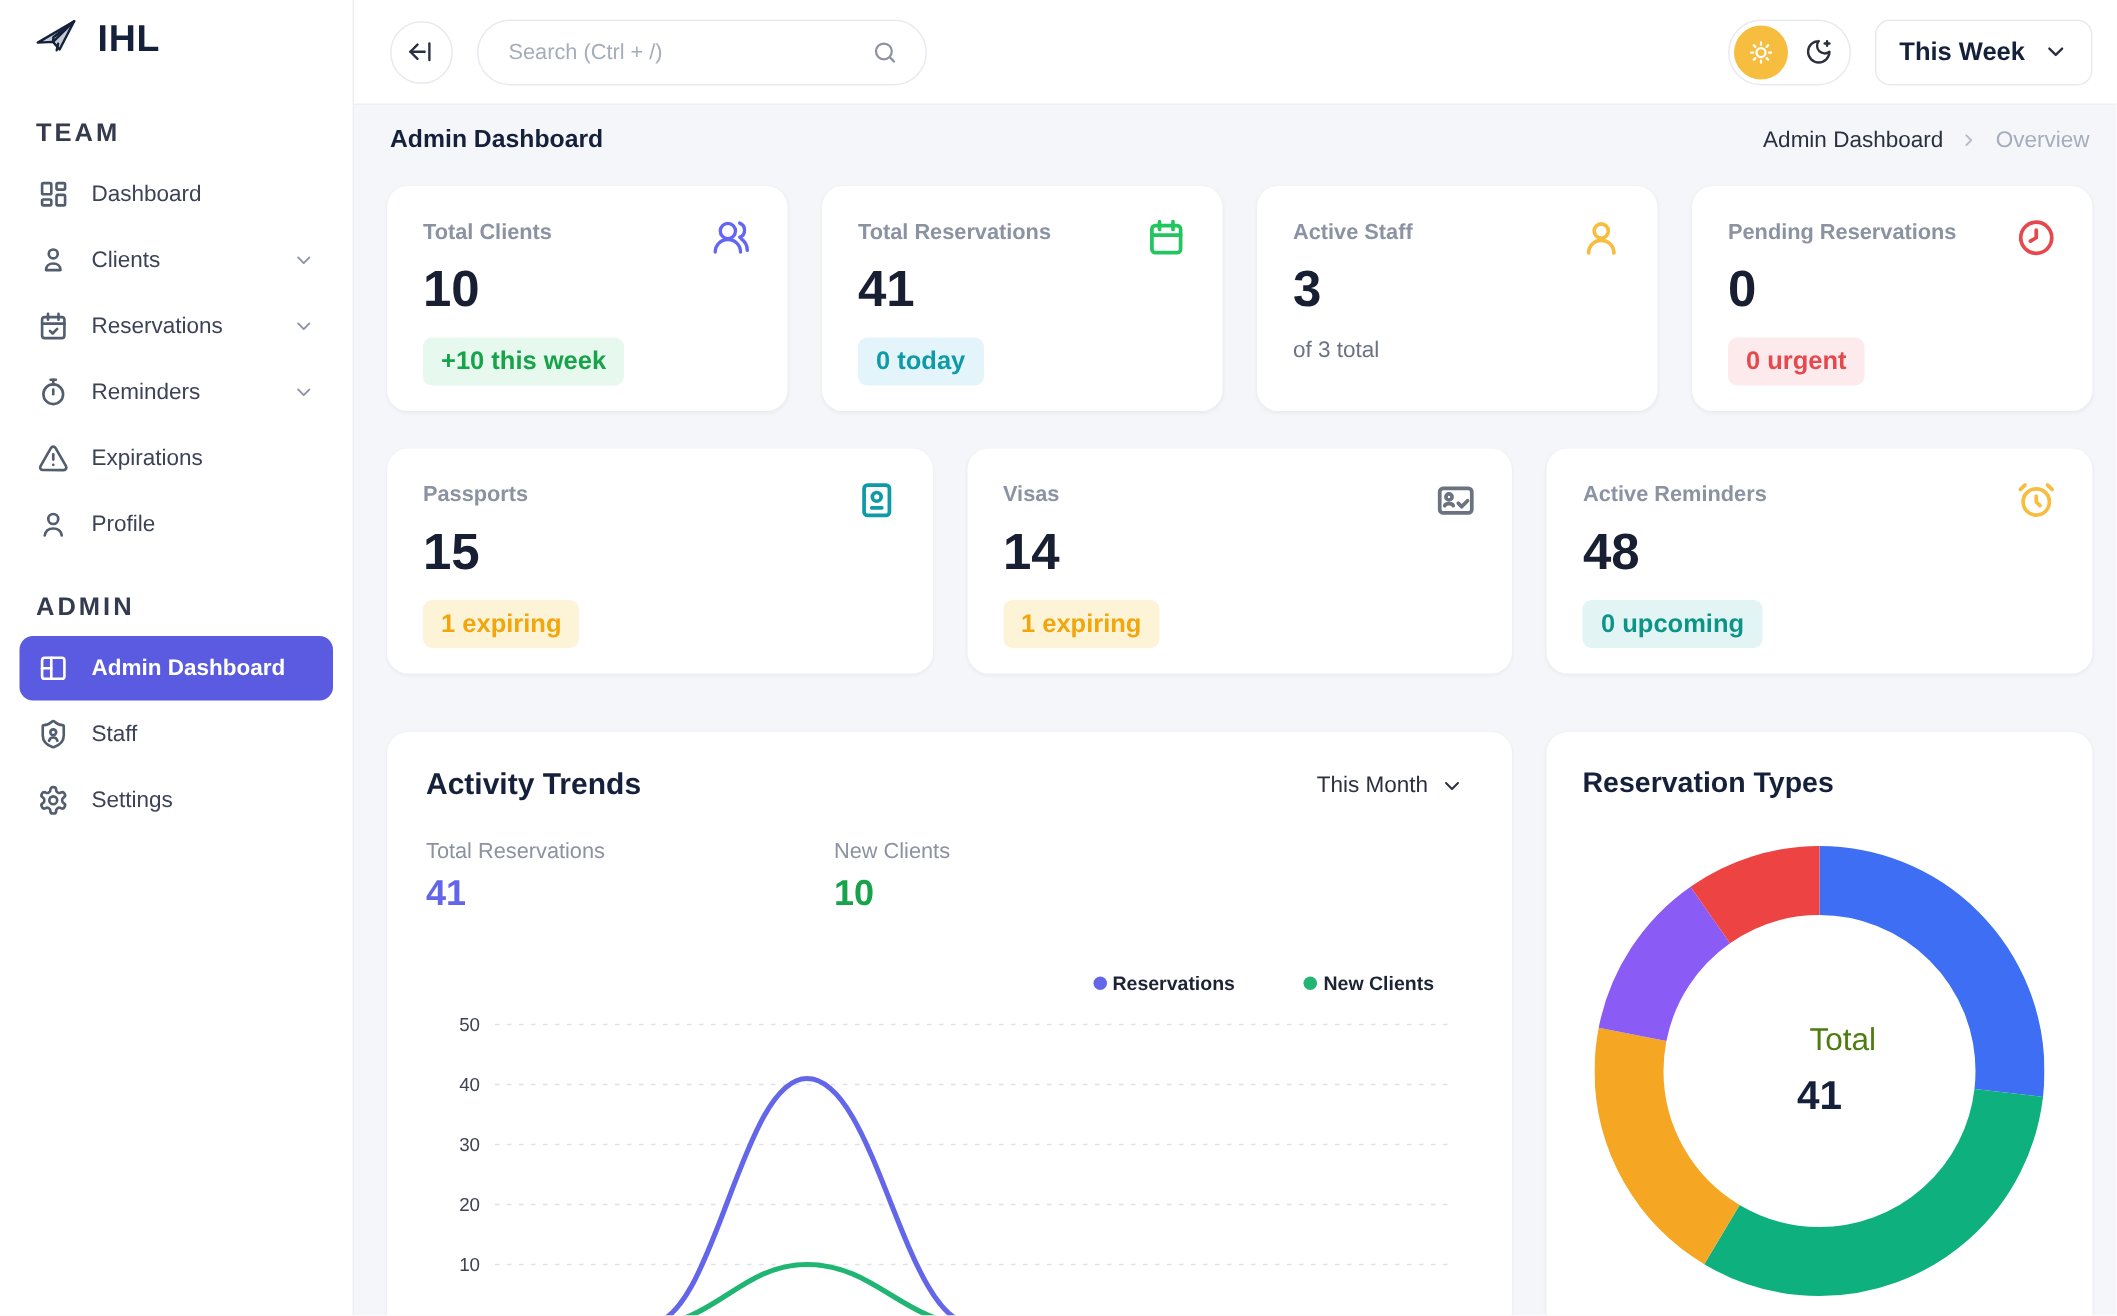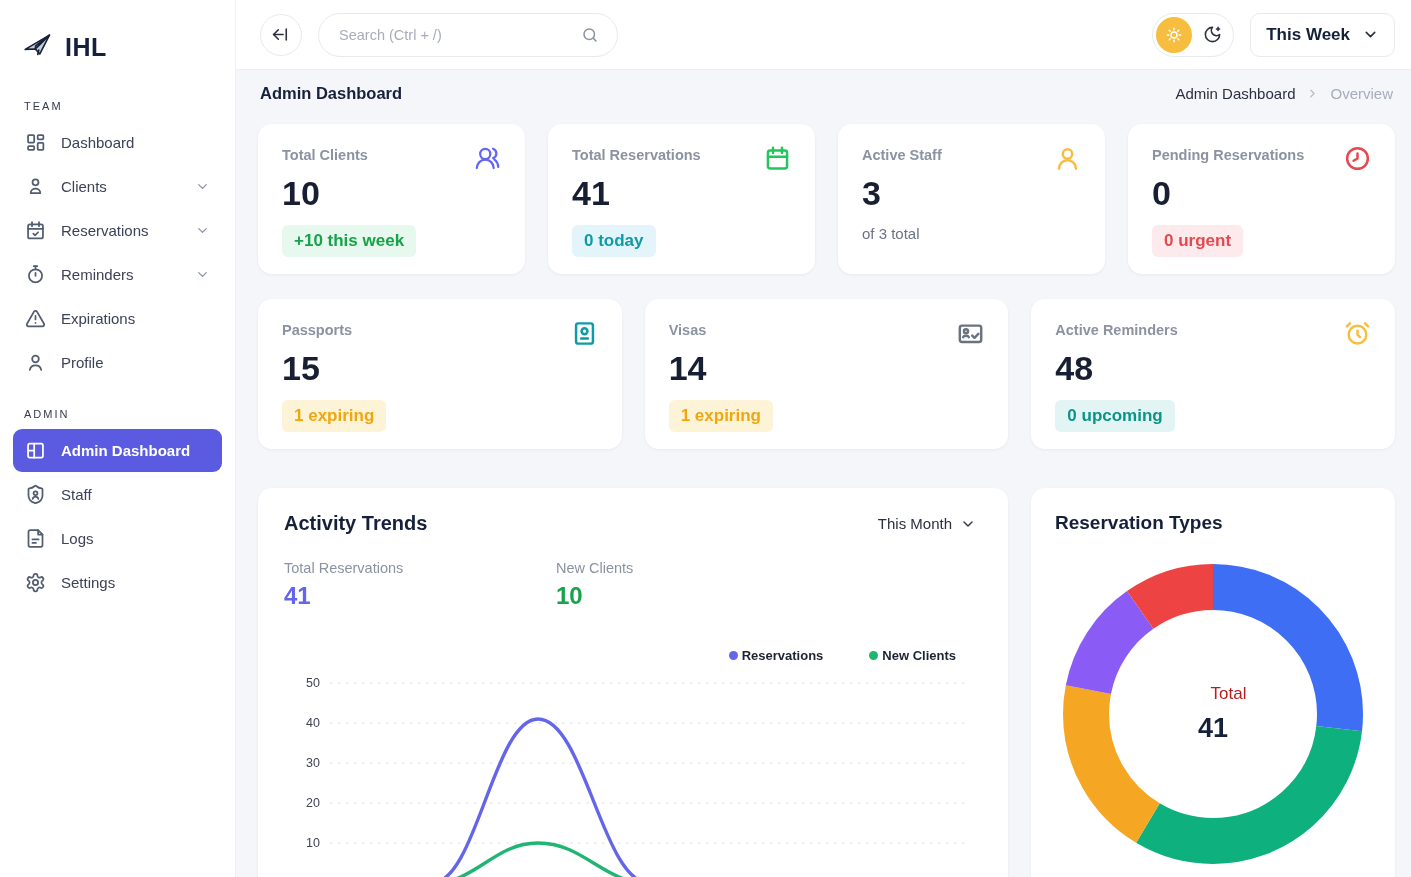--- a/index.html
+++ b/index.html
@@ -1,23 +1,23 @@
 <!DOCTYPE html>
 <html><head>
 <meta charset="utf-8">
 <style>
   html,body{margin:0;padding:0;background:#ffffff;}
   body{width:1411px;height:877px;overflow:hidden;display:flex;font-family:"Liberation Sans",sans-serif;color:#1c2333;}
   svg{display:block;}
 
   
   .sidebar{width:236px;min-width:236px;box-sizing:border-box;background:#fff;border-right:1px solid #eef0f4;padding:0 13px;}
-  .logo-row{display:flex;align-items:center;gap:9px;padding:32px 9px 28px;}
+  .logo-row{display:flex;align-items:center;gap:9px;padding:11px 9px 28px;}
   .logo-text{font-size:25px;font-weight:800;color:#15203a;letter-spacing:.5px;}
-  .nav-section-label{font-size:11px;font-weight:400;letter-spacing:2px;color:#343b4e;padding:10px 11px 8px;}
+  .nav-section-label{font-size:17px;font-weight:700;letter-spacing:2px;color:#343b4e;padding:10px 11px 8px;}
   .nav-item{display:flex;align-items:center;gap:15px;padding:11px 12px;margin:1px 0;border-radius:9px;font-size:15px;font-weight:500;color:#3c4257;cursor:pointer;}
   .nav-item .nicon{color:#525d70;flex:0 0 auto;}
   .nav-item .chev{margin-left:auto;color:#8b93a2;}
   .nav-item.active{background:#5a5be0;color:#fff;font-weight:700;}
   .nav-item.active .nicon{color:#fff;}
 
   
   .main{flex:1;display:flex;flex-direction:column;min-width:0;}
   .topbar{height:70px;min-height:70px;background:#fff;display:flex;align-items:center;gap:16px;padding:0 16px 0 24px;border-bottom:1px solid #eef0f4;box-sizing:border-box;}
   .collapse-btn{width:42px;height:42px;border-radius:50%;border:1px solid #e8eaef;background:#fff;display:flex;align-items:center;justify-content:center;color:#2b3040;cursor:pointer;}
@@ -69,21 +69,21 @@
   .activity-legend{display:flex;justify-content:flex-end;gap:46px;margin-top:38px;margin-right:26px;}
   .legend-item{display:flex;align-items:center;gap:4px;font-size:13px;font-weight:700;color:#1c2333;}
   .legend-dot{width:9px;height:9px;border-radius:50%;}
   .chart-wrap{margin-top:8px;}
 
   
   .donut-card{padding:24px 24px;box-sizing:border-box;height:600px;overflow:hidden;}
   .donut-title{font-size:19px;font-weight:800;color:#15203a;}
   .donut-wrap{position:relative;width:300px;height:300px;margin:30px auto 0;}
   .donut-center{position:absolute;inset:0;display:flex;flex-direction:column;align-items:center;justify-content:center;gap:9px;}
-  .donut-center .dl{font-size:17px;color:#b91c1c;margin-left:31px;}
+  .donut-center .dl{font-size:21px;color:#4d7c0f;margin-left:31px;}
   .donut-center .dv{font-size:27px;font-weight:800;color:#15203a;}
   .donut-legend{display:flex;justify-content:center;align-items:center;gap:17px;margin-top:22px;}
   .donut-legend .legend-item{font-size:13.5px;}
 </style>
 </head>
 <body>
 
 <aside class="sidebar">
   <div class="logo-row">
     <span>
@@ -198,31 +198,20 @@
     <span class="nicon">
       <svg width="21" height="21" viewBox="0 0 24 24" fill="none" stroke="currentColor" stroke-width="2" stroke-linecap="round" stroke-linejoin="round">
           <path d="M20 13c0 5-3.5 7.5-7.7 8.9a1 1 0 0 1-.6 0C7.5 20.5 4 18 4 13V6a1 1 0 0 1 1-1c2 0 4.5-1.2 6.2-2.7a1.2 1.2 0 0 1 1.6 0C14.5 3.8 17 5 19 5a1 1 0 0 1 1 1z"></path>
           <circle cx="12" cy="10.5" r="2.2"></circle>
           <path d="M8.8 17a3.3 3.3 0 0 1 6.4 0"></path>
         </svg>
     </span>
     <span>Staff</span>
   </div>
 
-  <div class="nav-item">
-    <span class="nicon">
-      <svg width="21" height="21" viewBox="0 0 24 24" fill="none" stroke="currentColor" stroke-width="2" stroke-linecap="round" stroke-linejoin="round">
-          <path d="M15 2.5H6a2 2 0 0 0-2 2v15a2 2 0 0 0 2 2h12a2 2 0 0 0 2-2V7.5z"></path>
-          <path d="M15 2.5v5h5"></path>
-          <path d="M8.5 13h7"></path>
-          <path d="M8.5 17h4"></path>
-        </svg>
-    </span>
-    <span>Logs</span>
-  </div>
 
   <div class="nav-item">
     <span class="nicon">
       <svg width="21" height="21" viewBox="0 0 24 24" fill="none" stroke="currentColor" stroke-width="2" stroke-linecap="round" stroke-linejoin="round">
           <path d="M12.2 2h-.4a2 2 0 0 0-2 2v.2a2 2 0 0 1-1 1.7l-.4.3a2 2 0 0 1-2 0l-.2-.1a2 2 0 0 0-2.7.7l-.2.4a2 2 0 0 0 .7 2.7l.2.1a2 2 0 0 1 1 1.7v.7a2 2 0 0 1-1 1.7l-.2.1a2 2 0 0 0-.7 2.7l.2.4a2 2 0 0 0 2.7.7l.2-.1a2 2 0 0 1 2 0l.4.3a2 2 0 0 1 1 1.7v.2a2 2 0 0 0 2 2h.4a2 2 0 0 0 2-2v-.2a2 2 0 0 1 1-1.7l.4-.3a2 2 0 0 1 2 0l.2.1a2 2 0 0 0 2.7-.7l.2-.4a2 2 0 0 0-.7-2.7l-.2-.1a2 2 0 0 1-1-1.7v-.7a2 2 0 0 1 1-1.7l.2-.1a2 2 0 0 0 .7-2.7l-.2-.4a2 2 0 0 0-2.7-.7l-.2.1a2 2 0 0 1-2 0l-.4-.3a2 2 0 0 1-1-1.7V4a2 2 0 0 0-2-2"></path>
           <circle cx="12" cy="12" r="3"></circle>
         </svg>
     </span>
     <span>Settings</span>
   </div>

